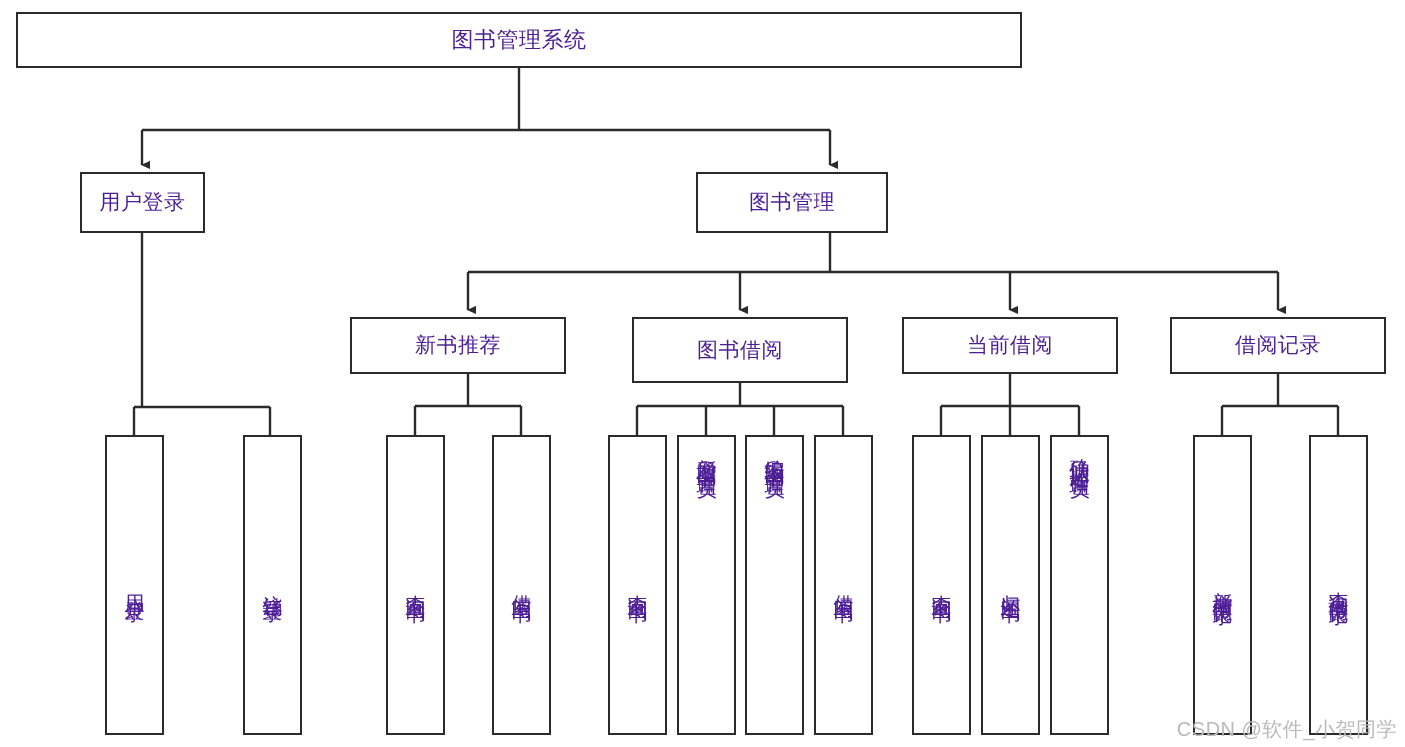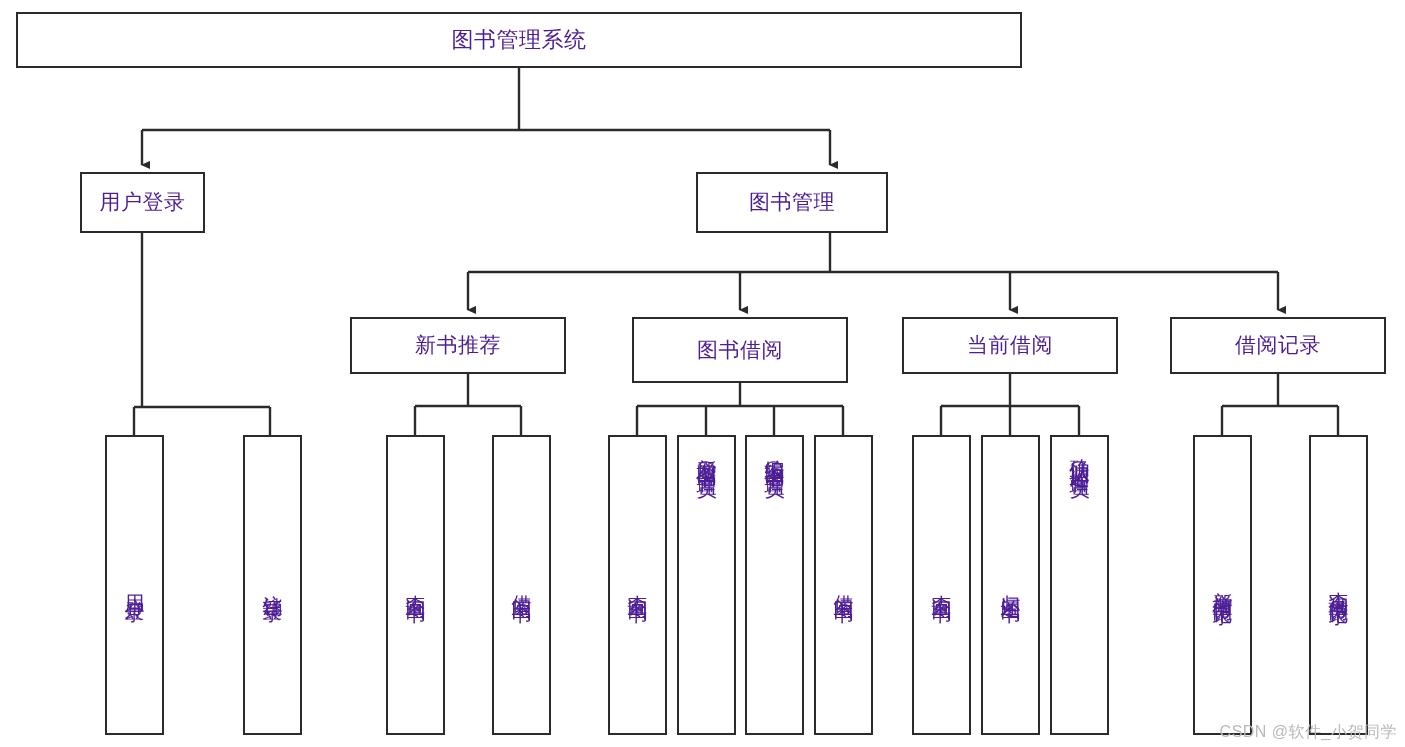--- a/index.html
+++ b/index.html
@@ -68,21 +68,21 @@
   }
   
   .node.vert.mid {
     align-items: center;
     padding-top: 0;
   }
   #watermark {
     position: absolute;
     right: 8px;
     bottom: 4px;
-    font-size: 16px;
+    font-size: 20px;
     color: #b9b9b9;
     letter-spacing: 0.5px;
     white-space: nowrap;
     user-select: none;
   }
 </style>
 </head>
 <body>
 
 <div id="diagram-root">

